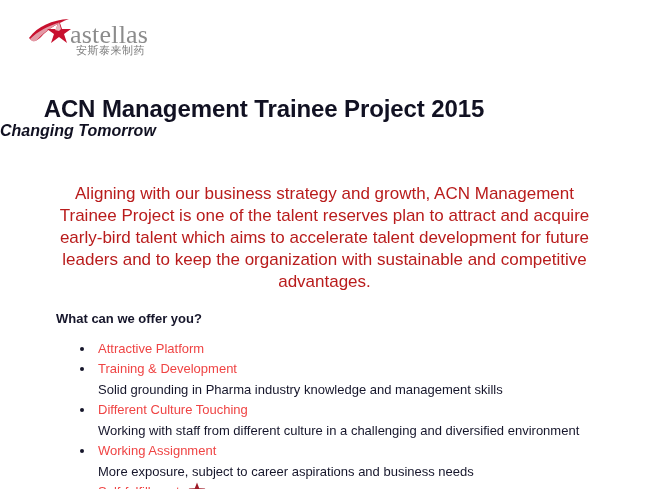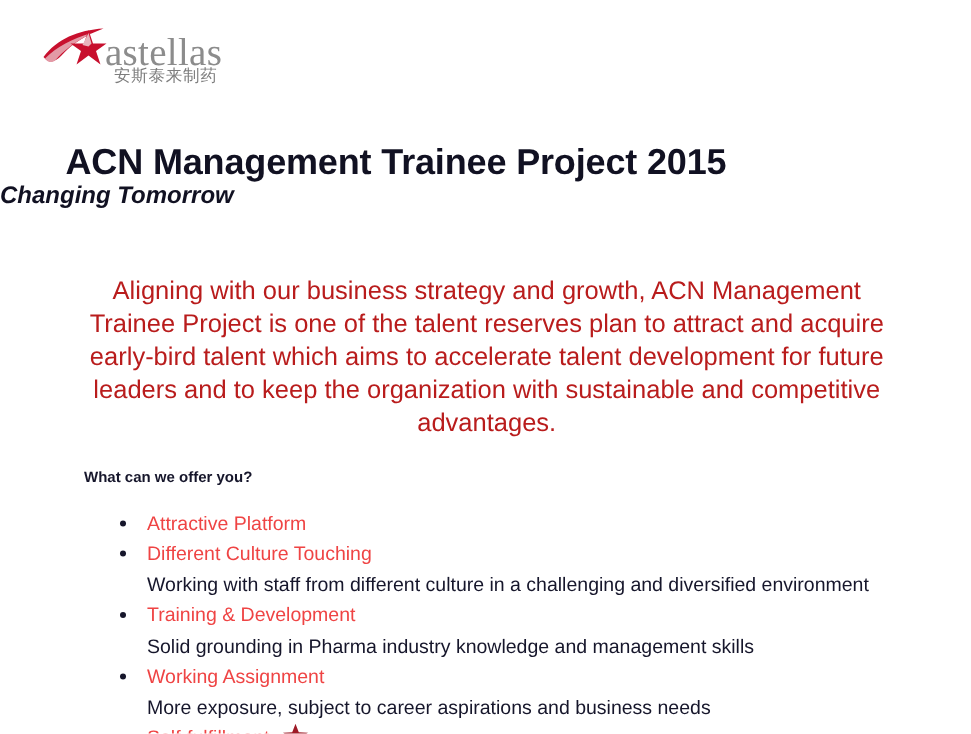--- a/index.html
+++ b/index.html
@@ -39,21 +39,21 @@
     font-family: "Liberation Serif", serif;
     font-size: 26px;
     letter-spacing: 0.2px;
     color: #8c8c8c;
     line-height: 1;
   }
   .logo-cn {
     position: absolute;
     left: 48px;
     top: 30px;
-    font-family: Liberation Sans, sans-serif;
+    font-family: Liberation Mono, monospace;
     font-size: 11px;
     letter-spacing: 0.5px;
     color: #7d7d7d;
     line-height: 1;
   }
 
   
   .doc-title {
     position: absolute;
     left: 0;
@@ -85,21 +85,21 @@
     width: 537px;
   }
   .intro-para {
     font-size: 17px;
     line-height: 22px;
     text-align: center;
     color: #b91c1c;
     margin: 0;
   }
   .question {
-    font-size: 10px;
+    font-size: 13px;
     font-weight: bold;
     line-height: 22px;
     margin: 15px 0 0 0;
     color: #16162b;
   }
 
   
   .offer-list {
     list-style: none;
     margin: 9px 0 0 0;
@@ -159,27 +159,27 @@
   <p class="intro-para">Aligning with our business strategy and growth, ACN Management Trainee Project is one of the talent reserves plan to attract and acquire early-bird talent which aims to accelerate talent development for future leaders and to keep the organization with sustainable and competitive advantages.</p>
   <p class="question">What can we offer you?</p>
 
   <ul class="offer-list">
     <li class="offer-item">
       <span class="bullet-dot"></span>
       <div class="offer-head">Attractive Platform</div>
     </li>
     <li class="offer-item">
       <span class="bullet-dot"></span>
-      <div class="offer-head">Different Culture Touching</div>
-      <div class="offer-desc">Working with staff from different culture in a challenging and diversified environment</div>
+      <div class="offer-head">Training &amp; Development</div>
+      <div class="offer-desc">Solid grounding in Pharma industry knowledge and management skills</div>
     </li>
     <li class="offer-item">
       <span class="bullet-dot"></span>
-      <div class="offer-head">Training &amp; Development</div>
-      <div class="offer-desc">Solid grounding in Pharma industry knowledge and management skills</div>
+      <div class="offer-head">Different Culture Touching</div>
+      <div class="offer-desc">Working with staff from different culture in a challenging and diversified environment</div>
     </li>
     <li class="offer-item">
       <span class="bullet-dot"></span>
       <div class="offer-head">Working Assignment</div>
       <div class="offer-desc">More exposure, subject to career aspirations and business needs</div>
     </li>
     <li class="offer-item">
 
       <div class="offer-head"><span>Self-fulfillment</span><span class="star-accent"><svg width="18" height="17" viewBox="0 0 20 19" xmlns="http://www.w3.org/2000/svg">
               <path d="M10 0.5 L12.45 6.9 L19.3 7.2 L13.95 11.4 L15.75 18 L10 14.2 L4.25 18 L6.05 11.4 L0.7 7.2 L7.55 6.9 Z" fill="#9e1b27"></path>

